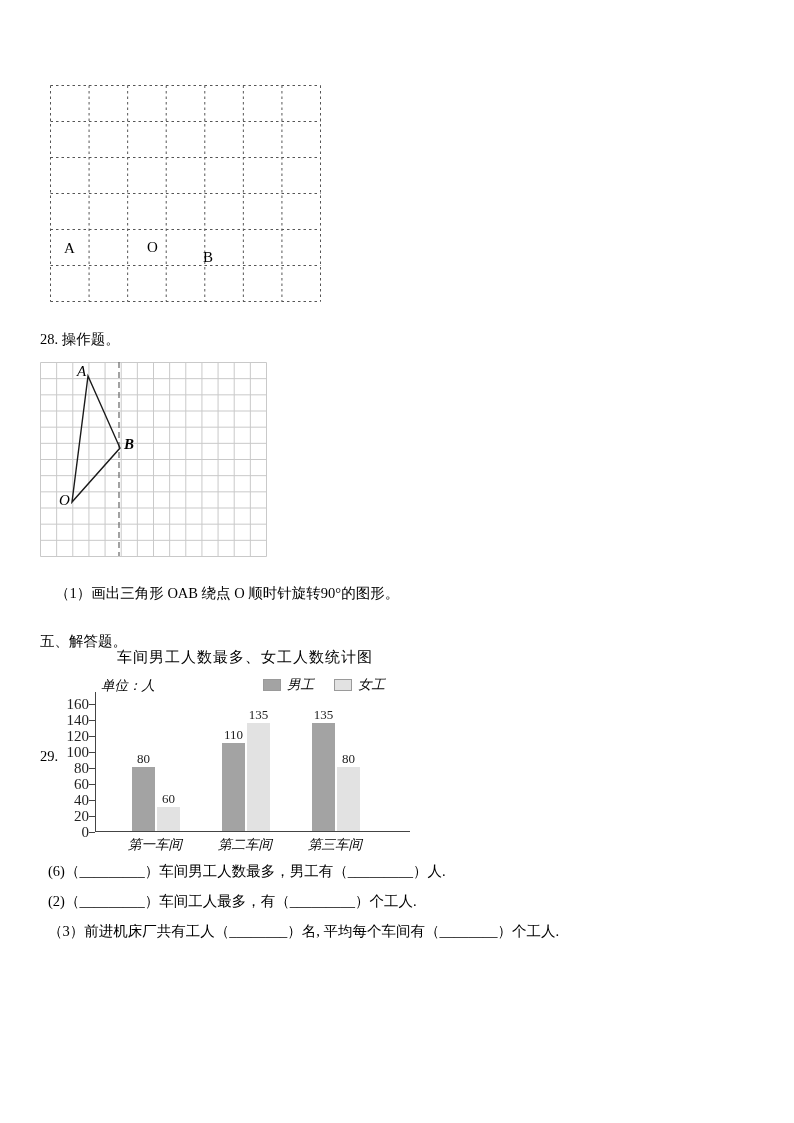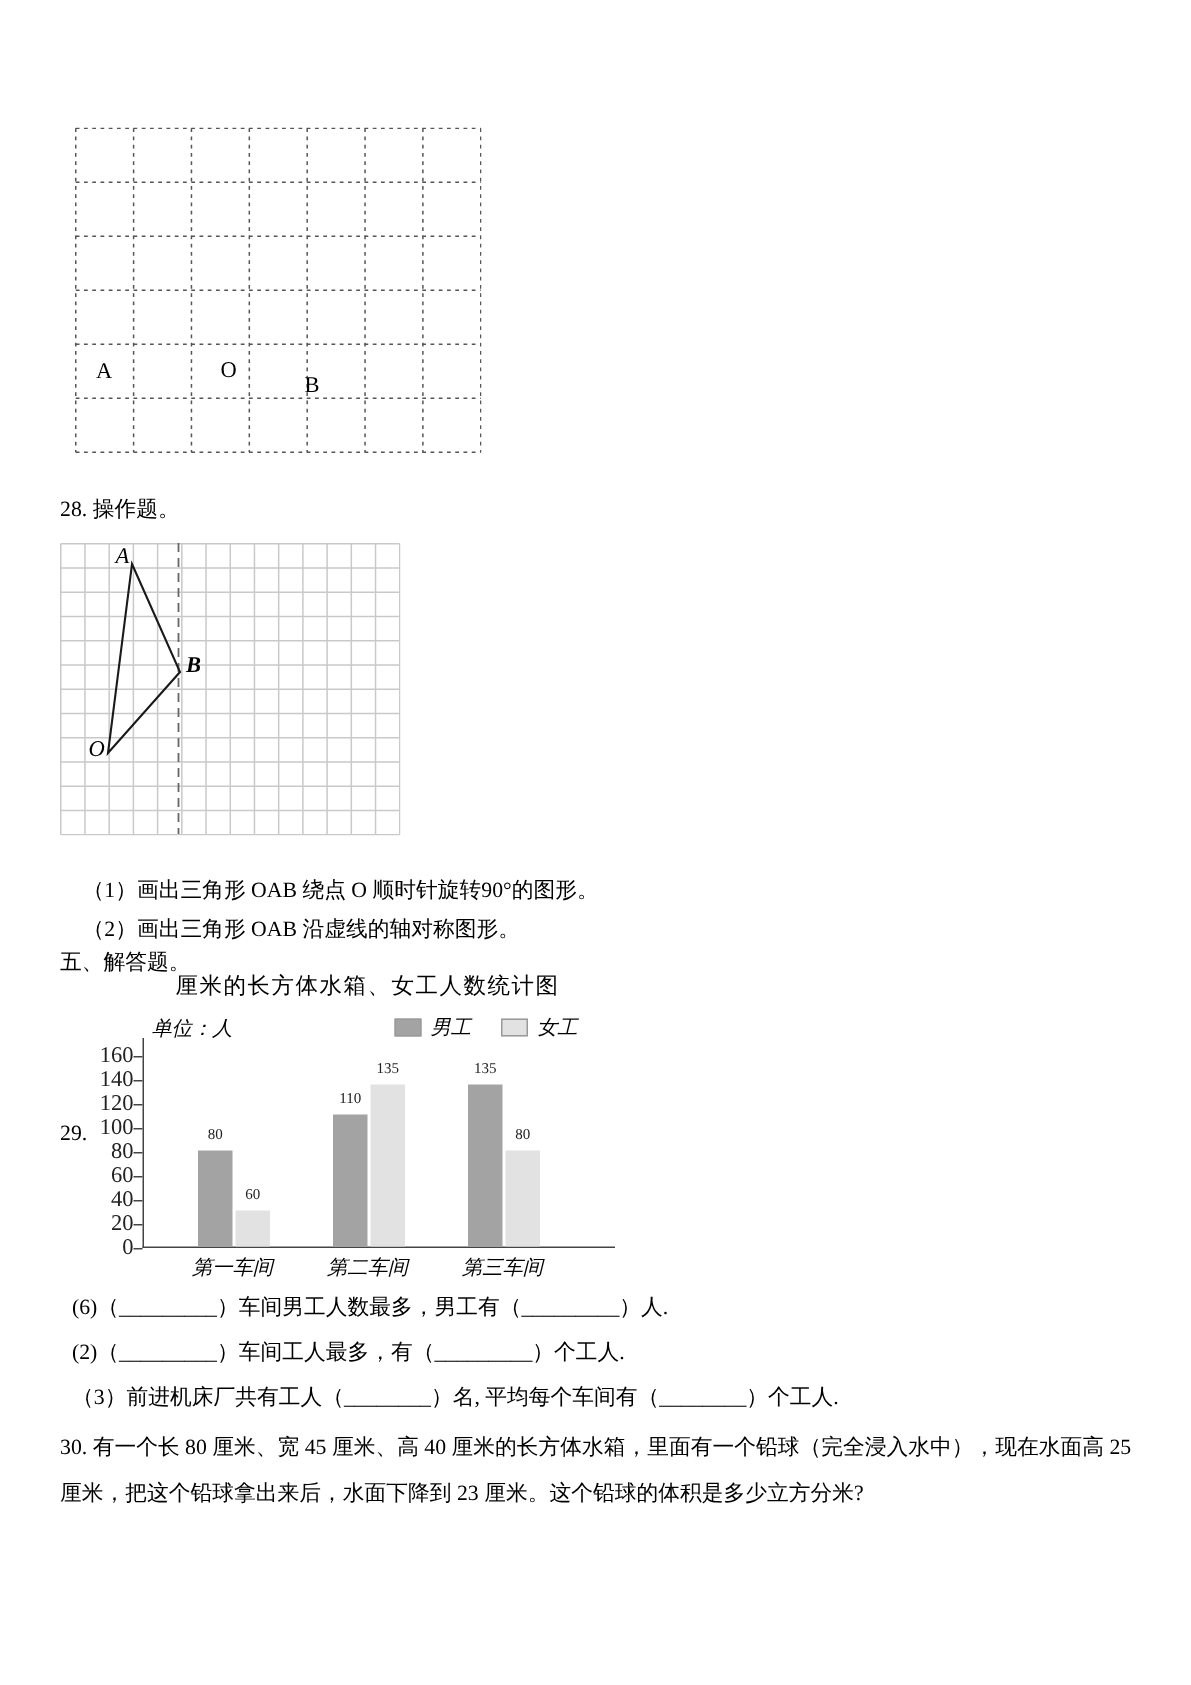--- a/index.html
+++ b/index.html
@@ -39,21 +39,21 @@
   .unit-label { position:absolute; left:46px; top:29px; font-size:13.5px; color:#000000; }
   .legend { position:absolute; left:208px; top:28px; display:flex; gap:20px; align-items:center; font-size:13.5px; }
   .legend-item { display:flex; align-items:center; }
   .swatch { display:inline-block; width:18px; height:12px; margin-right:6px; border:1px solid #9a9a9a; }
   .yticks { position:absolute; left:0; top:44px; width:34px; height:140px; }
   .ytick { position:absolute; right:0; width:34px; text-align:right; font-size:15px; color:#222; }
   .plot { position:absolute; left:40px; top:44px; width:315px; height:140px;
           border-left:1.5px solid #444; border-bottom:1.5px solid #444; }
   .tickmark { position:absolute; left:-7px; width:6px; height:0; border-top:1px solid #444; }
   .bar { position:absolute; bottom:0; }
-  .bar-value { position:absolute; text-align:center; font-size:10px; color:#222; }
+  .bar-value { position:absolute; text-align:center; font-size:13px; color:#222; }
   .xcats { position:absolute; left:40px; top:188px; width:315px; height:20px; }
   .xcat { position:absolute; top:0; width:76px; text-align:center; font-size:13.5px; }
 </style>
 </head>
 <body>
 
 <div class="page">
 
   <div class="dashed-grid">
     <svg id="dashed-grid-svg" width="271" height="217">
@@ -112,26 +112,25 @@
         <line x1="0.5" y1="194.5" x2="226.5" y2="194.5" stroke="#c9c9c9" stroke-width="1"></line>
         <line x1="79" y1="0" x2="79" y2="194" stroke="#666" stroke-width="1.2" stroke-dasharray="6 4"></line>
         <polygon points="48,14 80,86 32,140" fill="none" stroke="#1a1a1a" stroke-width="1.4"></polygon>
       </svg>
     <span class="tri-label" style="left:37px; top:1px;">A</span>
     <span class="tri-label bold" style="left:84px; top:74px;">B</span>
     <span class="tri-label" style="left:19px; top:130px;">O</span>
   </div>
 
   <div class="txt q28-item1">（1）画出三角形 OAB 绕点 O 顺时针旋转90°的图形。</div>
-  <div class="txt q28-item2">（2）画出三角形 OAB 沿虚线的轴对称图形。</div>
 
   <div class="txt section5-title">五、解答题。</div>
 
   <div class="chart">
-    <div class="chart-title">厘米的长方体水箱、女工人数统计图</div>
+    <div class="chart-title">车间男工人数最多、女工人数统计图</div>
     <div class="unit-label kai">单位：人</div>
     <div class="legend">
       <span class="legend-item">
         <span class="swatch" id="sw0" style="background: rgb(163, 163, 163);"></span>
         <span class="kai">男工</span>
       </span>
       <span class="legend-item">
         <span class="swatch" id="sw1" style="background: rgb(226, 226, 226);"></span>
         <span class="kai">女工</span>
       </span>
@@ -175,15 +174,14 @@
         <div class="xcat kai" style="left: 112px;">第二车间</div>
         <div class="xcat kai" style="left: 202px;">第三车间</div>
       </div>
   </div>
   <div class="q29-num">29.</div>
 
   <div class="txt q29-item1">(6)（_________）车间男工人数最多，男工有（_________）人.</div>
   <div class="txt q29-item2">(2)（_________）车间工人最多，有（_________）个工人.</div>
   <div class="txt q29-item3">（3）前进机床厂共有工人（________）名, 平均每个车间有（________）个工人.</div>
 
-  <div class="txt wrap q30">30. 有一个长 80 厘米、宽 45 厘米、高 40 厘米的长方体水箱，里面有一个铅球（完全浸入水中），现在水面高 25 厘米，把这个铅球拿出来后，水面下降到 23 厘米。这个铅球的体积是多少立方分米?</div>
 
 </div>
 
 </body></html>

